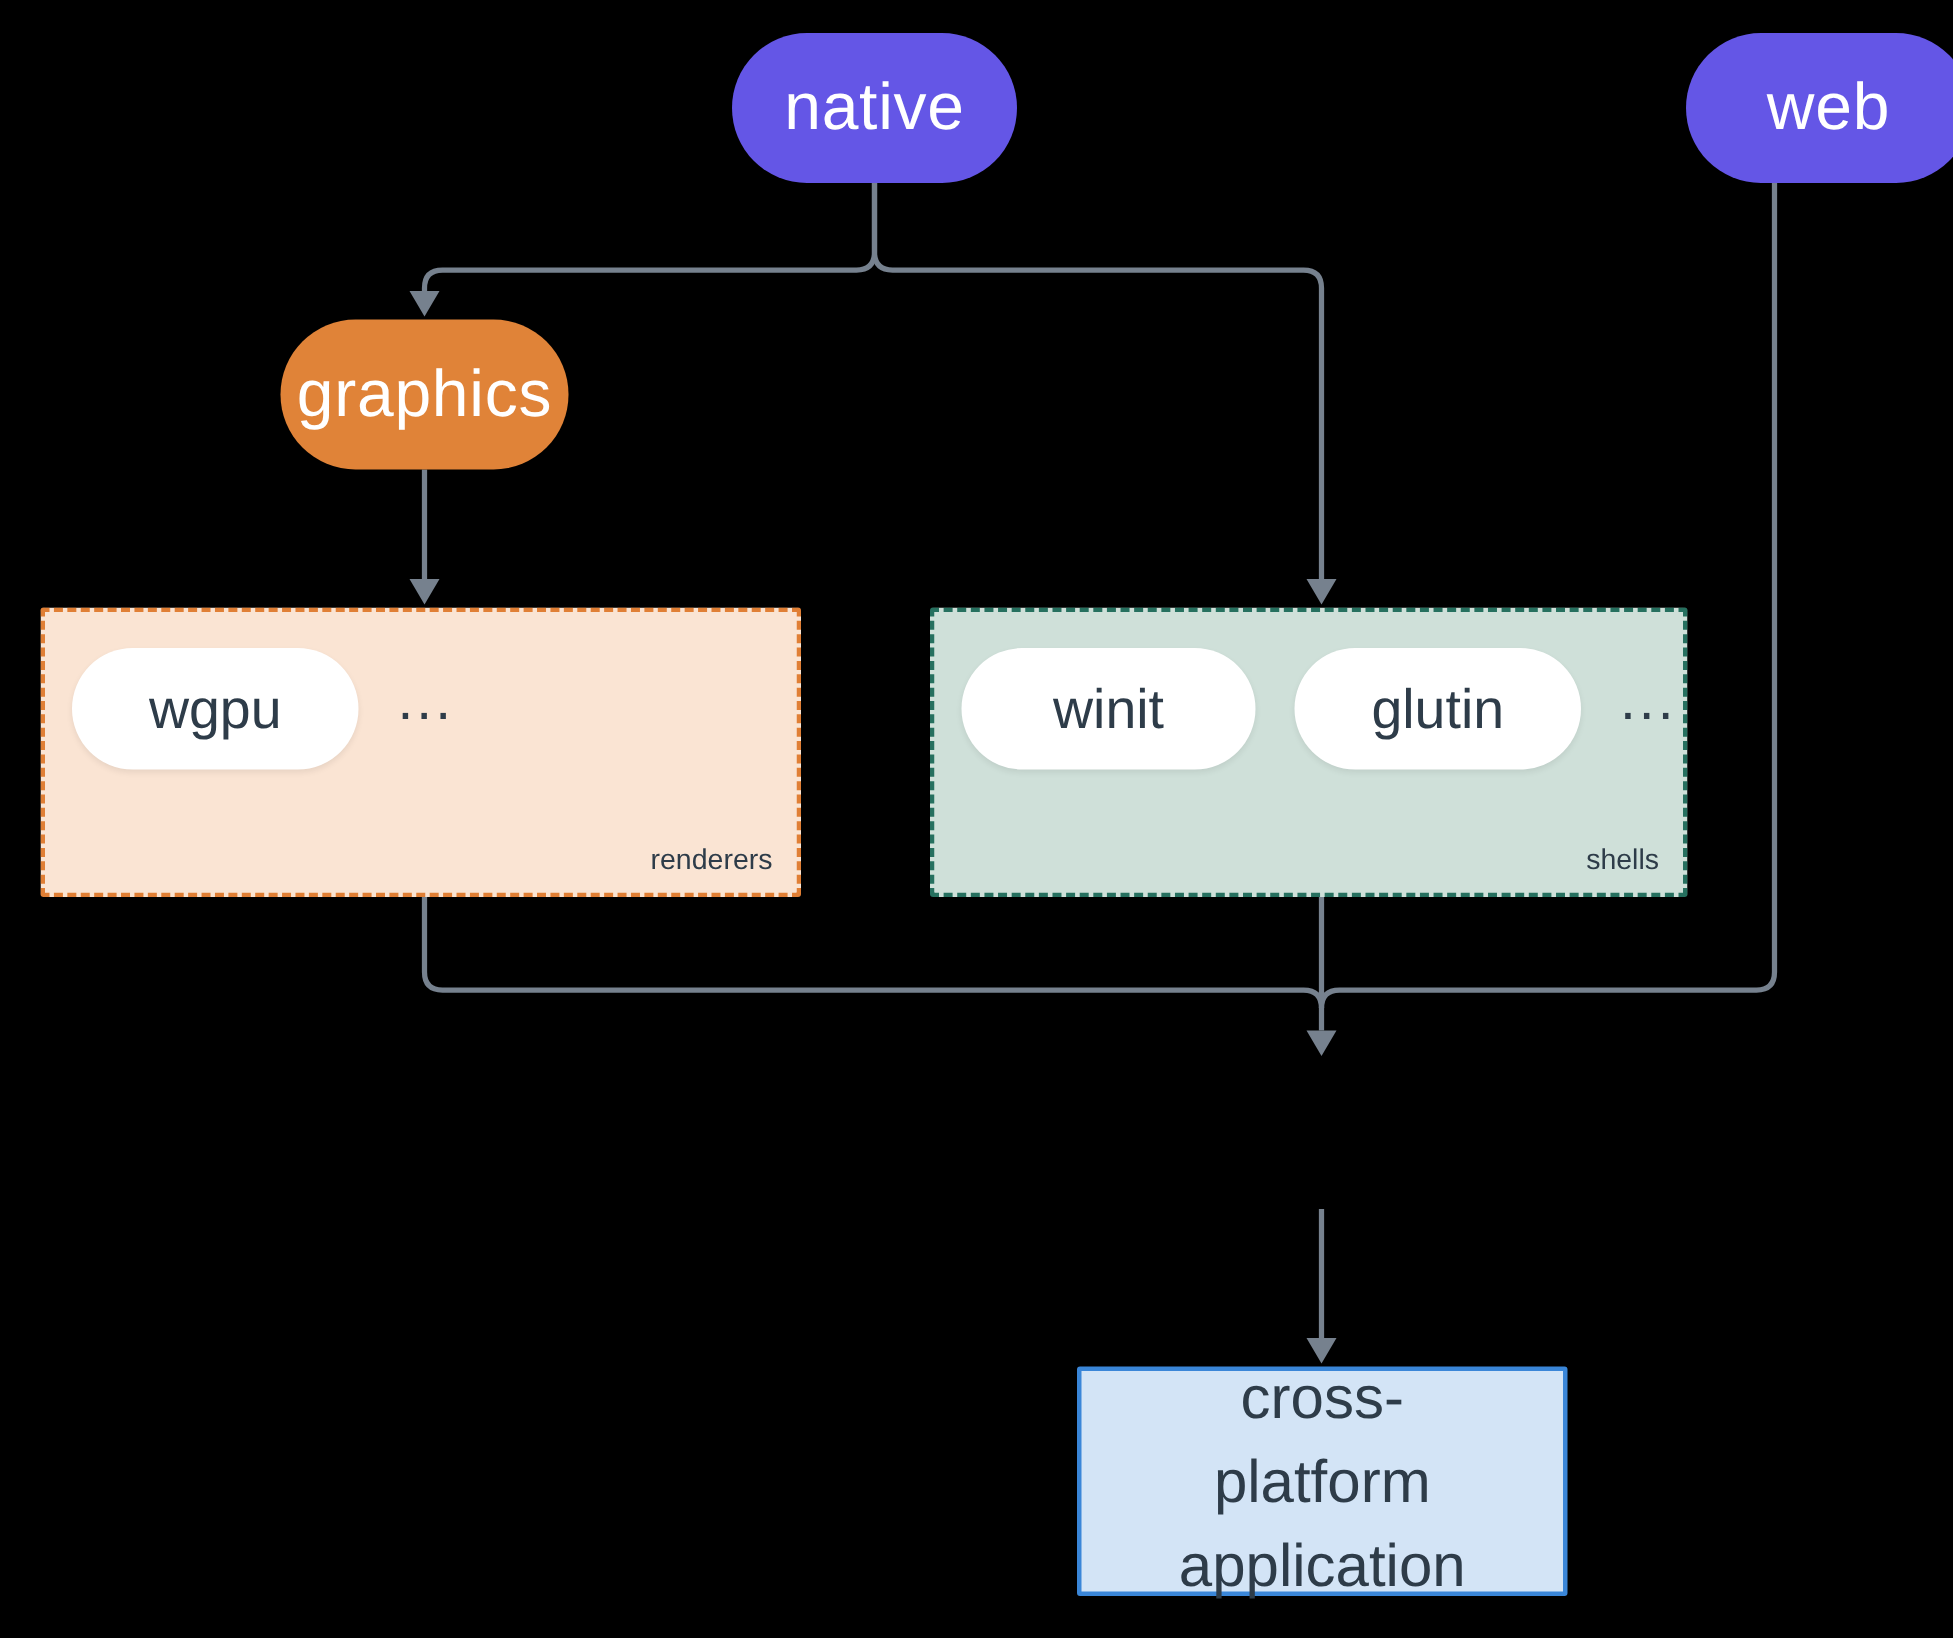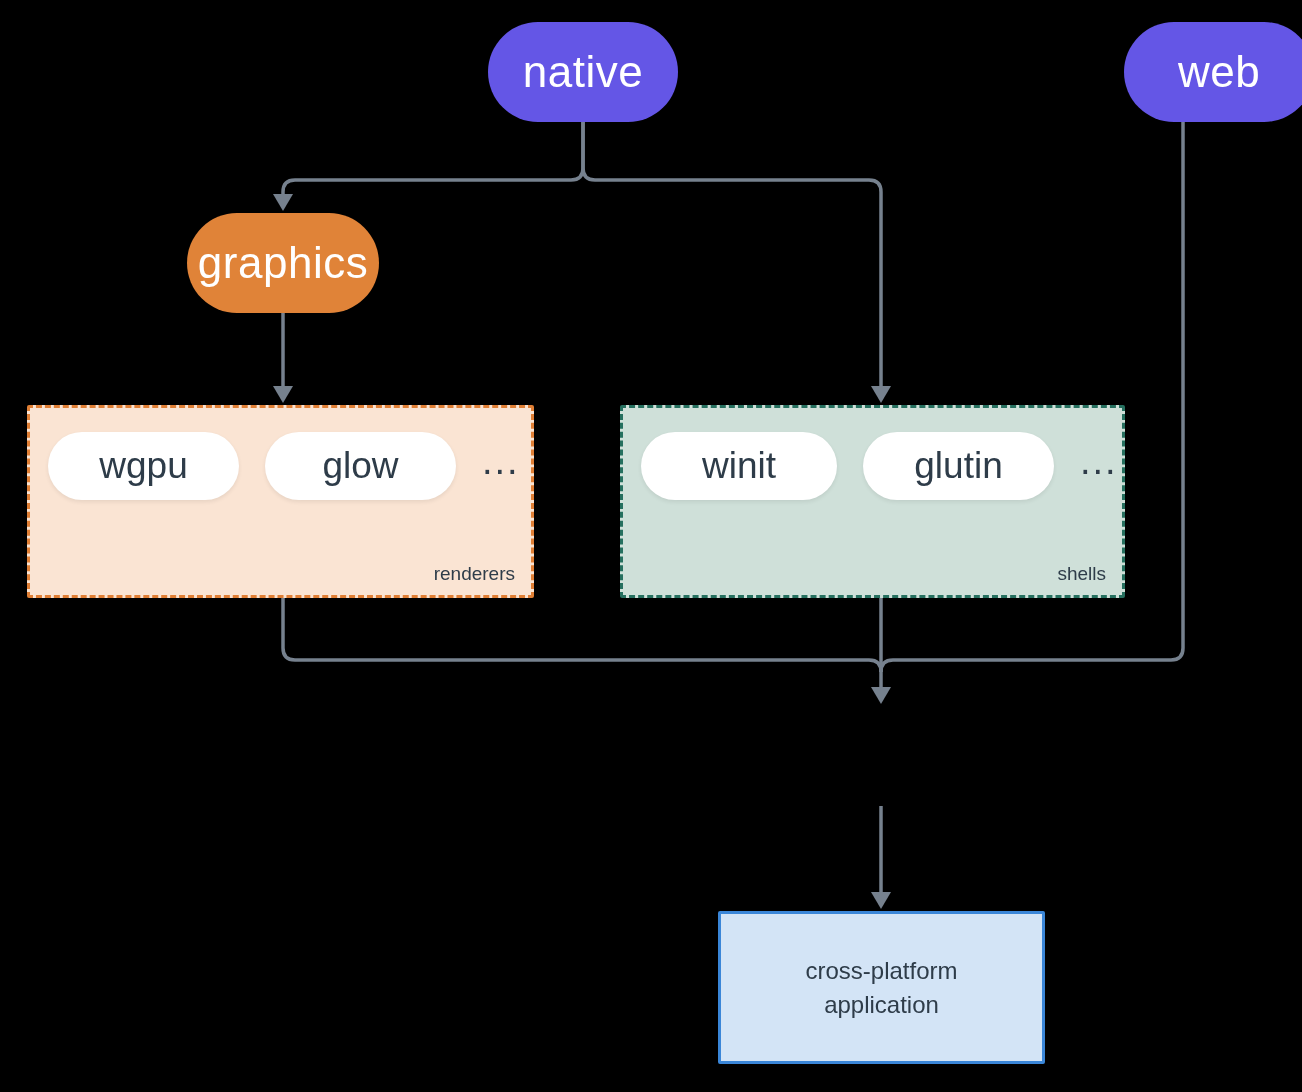--- a/index.html
+++ b/index.html
@@ -49,21 +49,21 @@
     border: 3px dashed var(--shells-border);
   }
   .group-row {
     display: flex;
     align-items: center;
     gap: 26px;
     padding: 24px 0 0 18px;
   }
   .white-pill {
     width: 191px;
-    height: 68px;
+    height: 81px;
     background: var(--white-pill-bg, #fff);
     border-radius: 48px;
     display: flex;
     align-items: center;
     justify-content: center;
     font-size: 37px;
     color: var(--dark-text);
     box-shadow: 0 2px 4px rgba(0,0,0,0.08);
   }
   #node-winit { width: 196px; }
@@ -87,21 +87,21 @@
     width: 327px; height: 153px;
     box-sizing: border-box;
     background: var(--app-bg);
     border: 3px solid var(--app-border);
     border-radius: 2px;
     display: flex;
     align-items: center;
     justify-content: center;
     text-align: center;
     color: var(--dark-text);
-    font-size: 24px;
+    font-size: 40px;
     line-height: 1.4;
   }
   .app-box span { display: block; width: 250px; }
 </style>
 </head>
 <body>
 
 <div class="canvas">
 
   <svg class="edges" viewBox="0 0 1302 1092" xmlns="http://www.w3.org/2000/svg">
@@ -129,23 +129,20 @@
 
   <div class="pill" id="node-graphics">
     <span>graphics</span>
   </div>
 
   <div class="group" id="group-renderers">
     <div class="group-row">
       <div class="white-pill">
         <span>wgpu</span>
       </div>
-      <div class="white-pill">
-        <span>glow</span>
-      </div>
       <span class="ellipsis">...</span>
     </div>
     <span class="group-label">renderers</span>
   </div>
 
   <div class="group" id="group-shells">
     <div class="group-row">
       <div class="white-pill" id="node-winit">
         <span>winit</span>
       </div>

